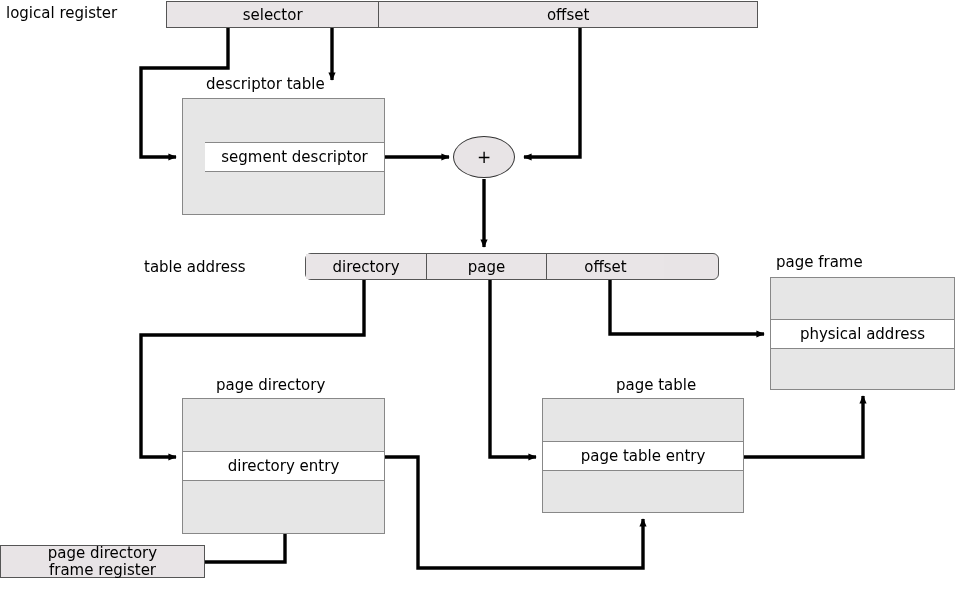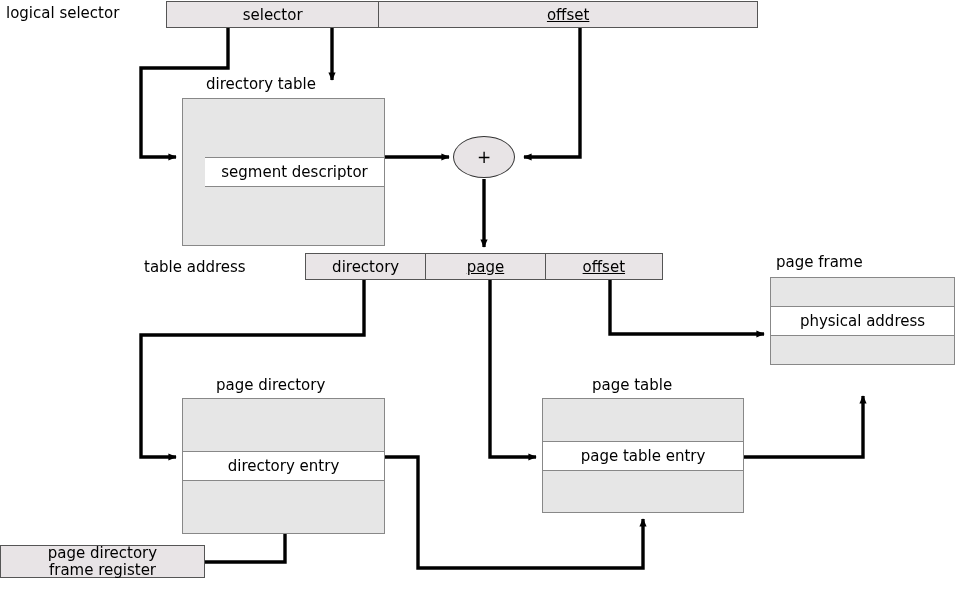--- a/index.html
+++ b/index.html
@@ -33,21 +33,20 @@
     box-sizing: border-box;
     display: flex;
     align-items: center;
     justify-content: center;
     font-size: 15px;
     color: #000;
     background: #e9e5e7;
   }
   .addrbar .cell + .cell {
     border-left: 1.5px solid #555555;
-    text-decoration: underline;
   }
   .tbl {
     position: absolute;
     box-sizing: border-box;
     border: 1.5px solid #888888;
     background: #e6e6e6;
     display: flex;
     flex-direction: column;
   }
   .tbl .rowblank {
@@ -133,59 +132,59 @@
       <path d="M 610,279 L 610,334 L 764,334" marker-end="url(#ah)"></path>
 
       <path d="M 385,457 L 418,457 L 418,568 L 643,568 L 643,519" marker-end="url(#ah)"></path>
 
       <path d="M 744,457 L 863,457 L 863,396" marker-end="url(#ah)"></path>
 
       <path d="M 205,562 L 285,562 L 285,519" marker-end="url(#ah)"></path>
     </g>
   </svg>
 
-  <div class="sidelabel" style="left:6px; top:4px;">logical selector</div>
+  <div class="sidelabel" style="left:6px; top:4px;">logical register</div>
 
   <div class="addrbar" style="left:166px; top:1px; width:592px; height:27px;">
     <div class="cell" style="width:212px;">selector</div>
     <div class="cell" style="width:380px;">offset</div>
   </div>
 
-  <div class="caption" style="left:206px; top:75px;">directory table</div>
-  <div class="tbl" style="left:182px; top:98px; width:203px; height:148px;padding-left:22px;">
+  <div class="caption" style="left:206px; top:75px;">descriptor table</div>
+  <div class="tbl" style="left:182px; top:98px; width:203px; height:117px;padding-left:22px;">
     <div class="rowblank"></div>
     <div class="rowmain" style="height:28px;">segment descriptor</div>
     <div class="rowblank"></div>
   </div>
 
   <div class="adder" style="left:453px; top:136px; width:62px; height:42px;">+</div>
 
   <div class="sidelabel" style="left:144px; top:258px;">table address</div>
 
-  <div class="addrbar" style="left:305px; top:253px; width:358px; height:27px;">
+  <div class="addrbar" style="left:305px; top:253px; width:414px; height:27px;border-radius:6px;">
     <div class="cell" style="width:120px;">directory</div>
     <div class="cell" style="width:120px;">page</div>
     <div class="cell" style="width:118px;">offset</div>
   </div>
 
   <div class="caption" style="left:776px; top:253px;">page frame</div>
-  <div class="tbl" style="left:770px; top:277px; width:185px; height:88px;">
+  <div class="tbl" style="left:770px; top:277px; width:185px; height:113px;">
     <div class="rowblank"></div>
     <div class="rowmain" style="height:28px;">physical address</div>
     <div class="rowblank"></div>
   </div>
 
   <div class="caption" style="left:216px; top:376px;">page directory</div>
   <div class="tbl" style="left:182px; top:398px; width:203px; height:136px;">
     <div class="rowblank"></div>
     <div class="rowmain" style="height:28px;">directory entry</div>
     <div class="rowblank"></div>
   </div>
 
-  <div class="caption" style="left:592px; top:376px;">page table</div>
+  <div class="caption" style="left:616px; top:376px;">page table</div>
   <div class="tbl" style="left:542px; top:398px; width:202px; height:115px;">
     <div class="rowblank"></div>
     <div class="rowmain" style="height:28px;">page table entry</div>
     <div class="rowblank"></div>
   </div>
 
   <div class="pdbr" style="left:0px; top:545px; width:205px; height:33px;">
     <span>page directory</span>
     <span>frame register</span>
   </div>

